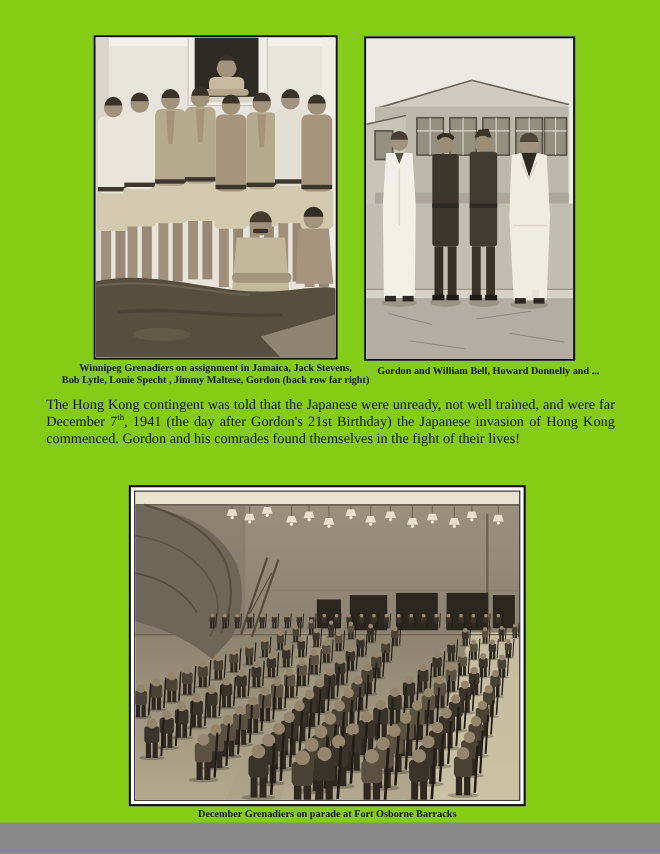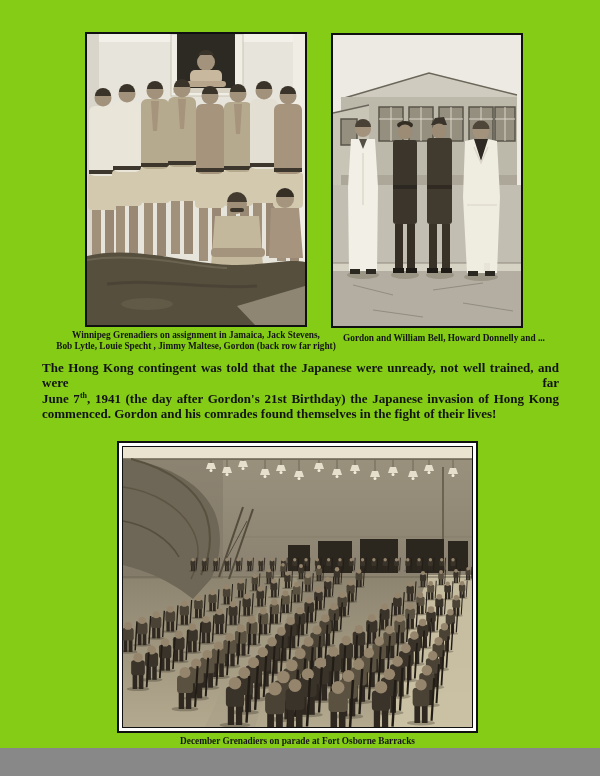--- a/index.html
+++ b/index.html
@@ -16,21 +16,21 @@
                 border:2px solid #101010;background:#fff;padding:3px;}
   #photo-bottom .inner{border:1px solid #101010;line-height:0;}
 
   .caption{position:absolute;font-weight:bold;font-size:9.3px;line-height:10.5px;
            text-align:center;color:#151515;}
   .caption div{white-space:nowrap;}
   #caption-left{left:52px;top:330px;width:288px;}
   #caption-right{left:343px;top:333px;width:192px;}
   #caption-bottom{left:117px;top:736px;width:361px;}
 
-  #paragraph{position:absolute;left:42px;top:360px;width:517px;font-weight:bold;
+  #paragraph{position:absolute;left:42px;top:360px;width:517px;font-weight:normal;
              font-size:13px;color:#131313;}
   .pline{line-height:15.3px;text-align:justify;text-align-last:justify;}
   .pline.last{text-align-last:left;}
   .sup{font-size:8px;vertical-align:super;line-height:0;}
 </style>
 </head>
 <body>
 
 <div id="page">
 
@@ -222,21 +222,21 @@
   <div id="caption-left" class="caption">
     <div>Winnipeg Grenadiers on assignment in Jamaica,  Jack Stevens,</div>
     <div>Bob Lytle, Louie Specht , Jimmy Maltese, Gordon (back row far right)</div>
   </div>
   <div id="caption-right" class="caption">
     <div>Gordon and William Bell, Howard Donnelly and ...</div>
   </div>
 
   <div id="paragraph">
     <div class="pline">The Hong Kong contingent was told that the Japanese were unready, not well trained, and were far</div>
-    <div class="pline"><span>June 7</span><span class="sup">th</span><span>, 1941 (the day after Gordon's 21st Birthday) the Japanese invasion of Hong Kong</span></div>
+    <div class="pline"><span>December 7</span><span class="sup">th</span><span>, 1941 (the day after Gordon's 21st Birthday) the Japanese invasion of Hong Kong</span></div>
     <div class="pline last">commenced.  Gordon and his comrades found themselves in the fight of their lives!</div>
   </div>
 
   <div id="photo-bottom">
     <div class="inner">
       <svg width="349" height="280" viewBox="0 0 349 280">
         <defs>
           <linearGradient id="wallG" x1="0" y1="0" x2="0" y2="1">
             <stop offset="0" stop-color="#9b927e"></stop>
               <stop offset="1" stop-color="#8a8170"></stop>

